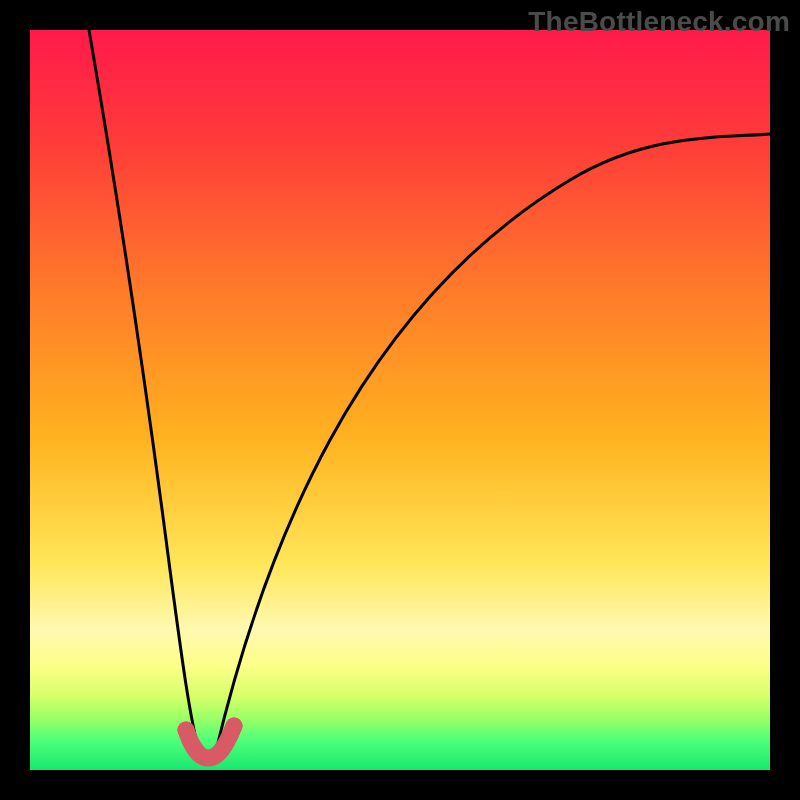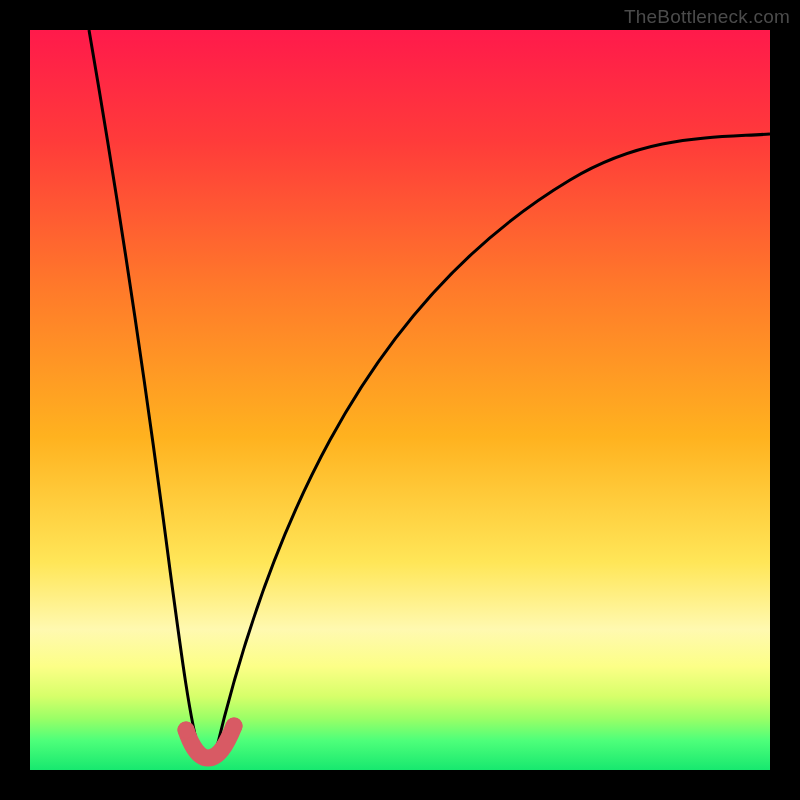--- a/index.html
+++ b/index.html
@@ -27,23 +27,23 @@
   }
   .gradient {
     position: absolute;
     left: 0; top: 0; right: 0; bottom: 0;
   }
   .watermark {
     position: absolute;
     top: 6px;
     right: 10px;
     color: #4b4b4b;
-    font-size: 19px;
+    font-size: 28px;
     letter-spacing: 0.2px;
-    font-weight: 400;
+    font-weight: 700;
     user-select: none;
   }
   svg.curves {
     position: absolute;
     left: 0; top: 0;
   }
 </style>
 </head>
 <body>
 

